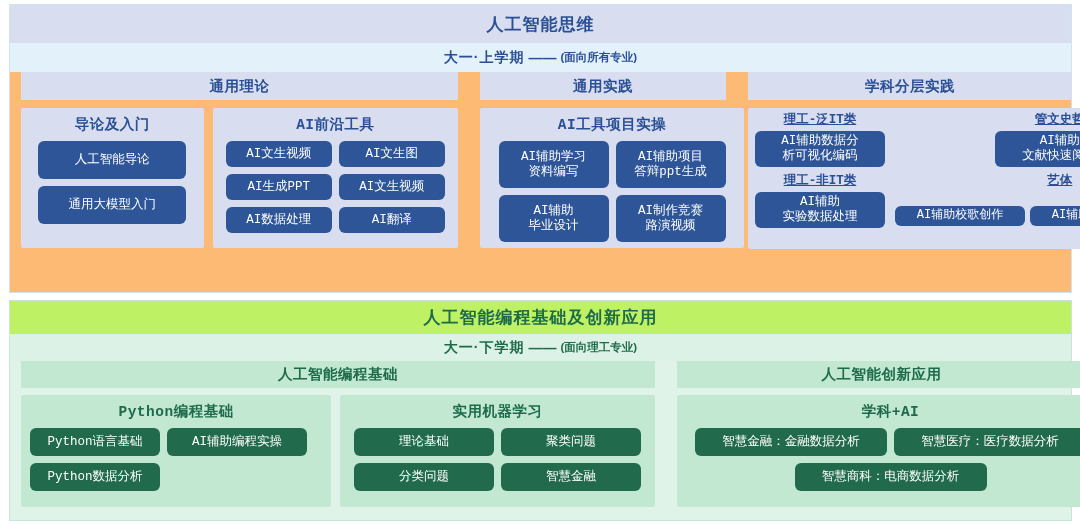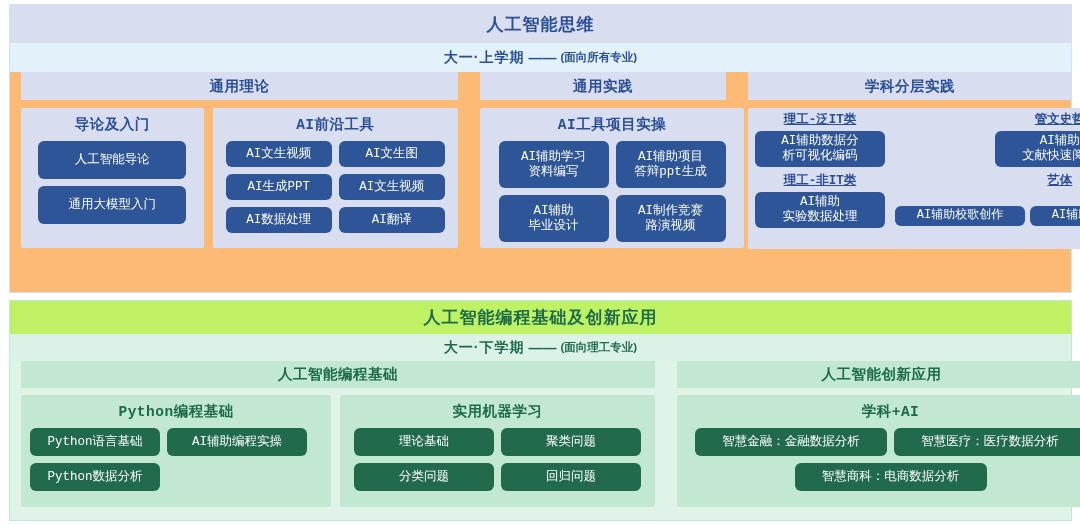--- a/index.html
+++ b/index.html
@@ -223,21 +223,21 @@
               <div class="tile w2">AI辅助编程实操</div>
               <div class="tile w1">Python数据分析</div>
             </div>
           </div>
           <div class="grp g-ml">
             <div class="grp-t">实用机器学习</div>
             <div class="tile-wrap">
               <div class="tile">理论基础</div>
               <div class="tile">聚类问题</div>
               <div class="tile">分类问题</div>
-              <div class="tile">回归问题</div>
+              <div class="tile">智慧金融</div>
             </div>
           </div>
         </div>
       </div>
 
       <div class="col gc2">
         <div class="col-h">人工智能创新应用</div>
         <div class="grp g-xk">
           <div class="grp-t">学科+AI</div>
           <div class="tile-wrap">

